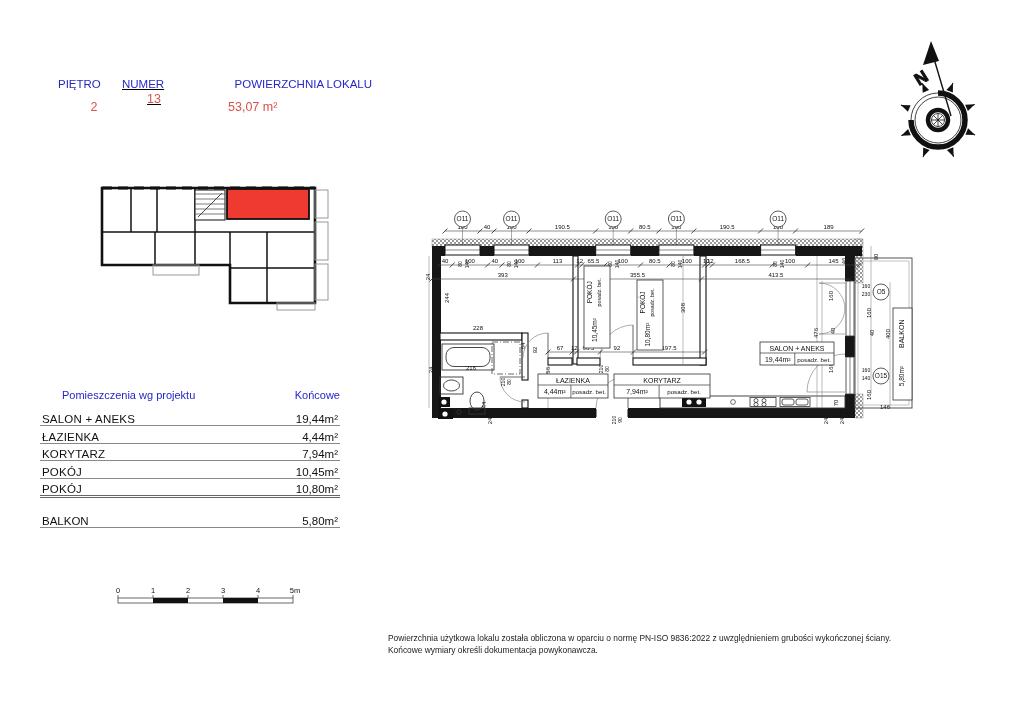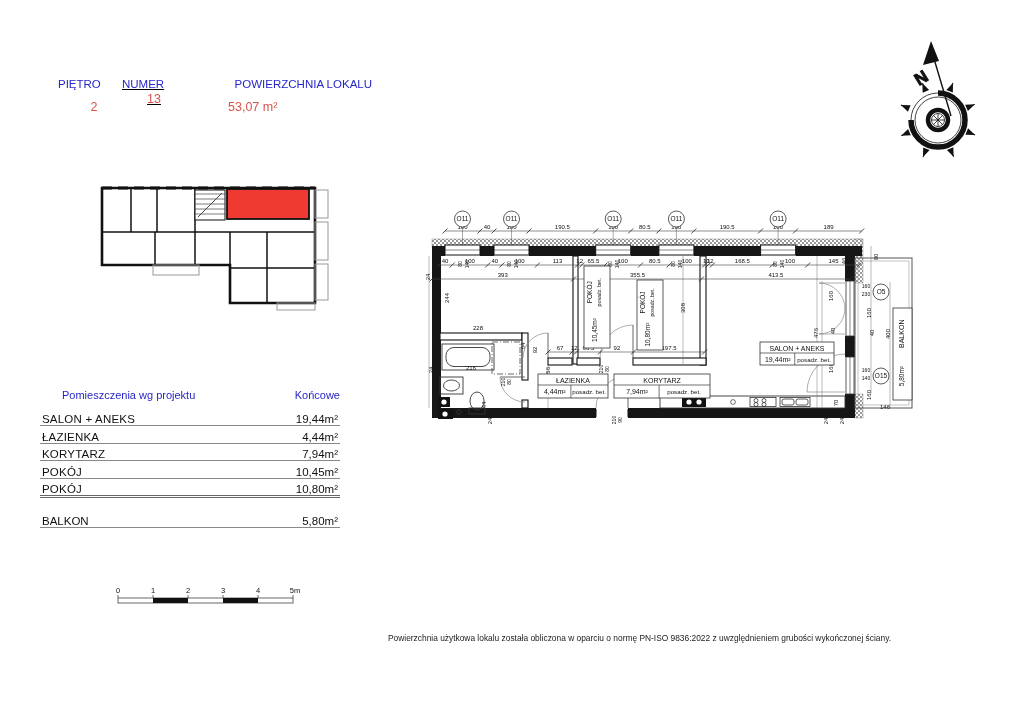--- a/index.html
+++ b/index.html
@@ -491,13 +491,14 @@
     <text x="45" y="8">1</text>
     <text x="80" y="8">2</text>
     <text x="115" y="8">3</text>
     <text x="150" y="8">4</text>
     <text x="187" y="8">5m</text>
   </g>
 </svg>
 
 <div class="abs" style="left:388px;top:632px;width:600px;">
   <div class="footer-line">Powierzchnia użytkowa lokalu została obliczona w oparciu o normę PN-ISO 9836:2022 z uwzględnieniem grubości wykończonej ściany.</div>
+  <div class="footer-line">Końcowe wymiary określi dokumentacja powykonawcza.</div>
 </div>
 
 </body></html>

